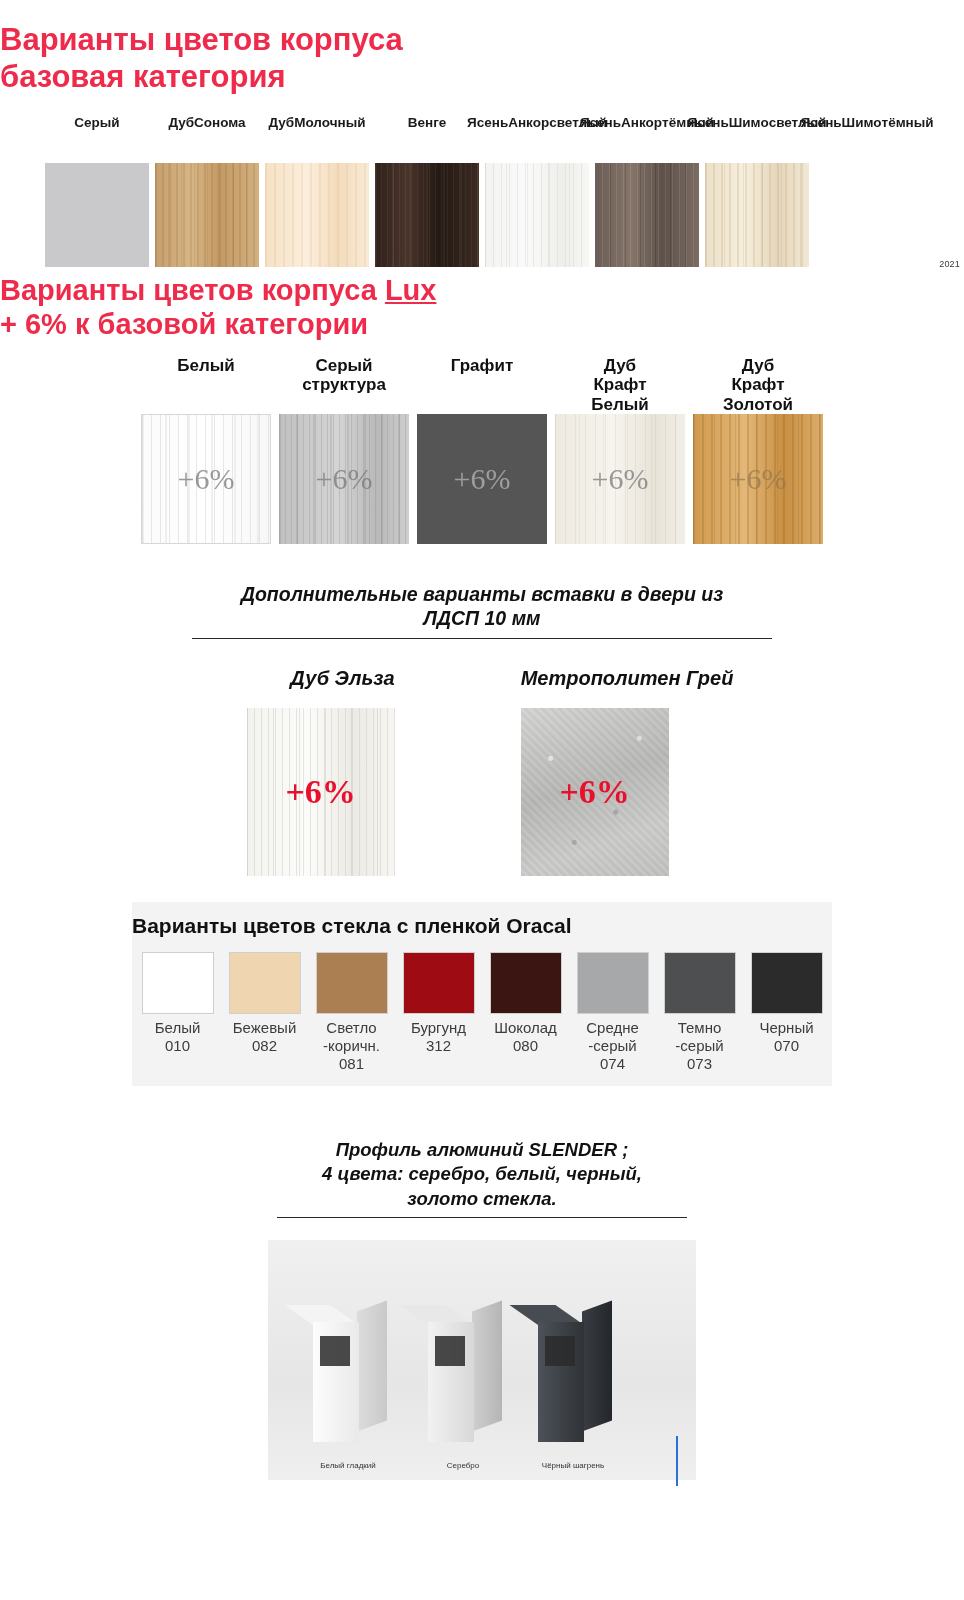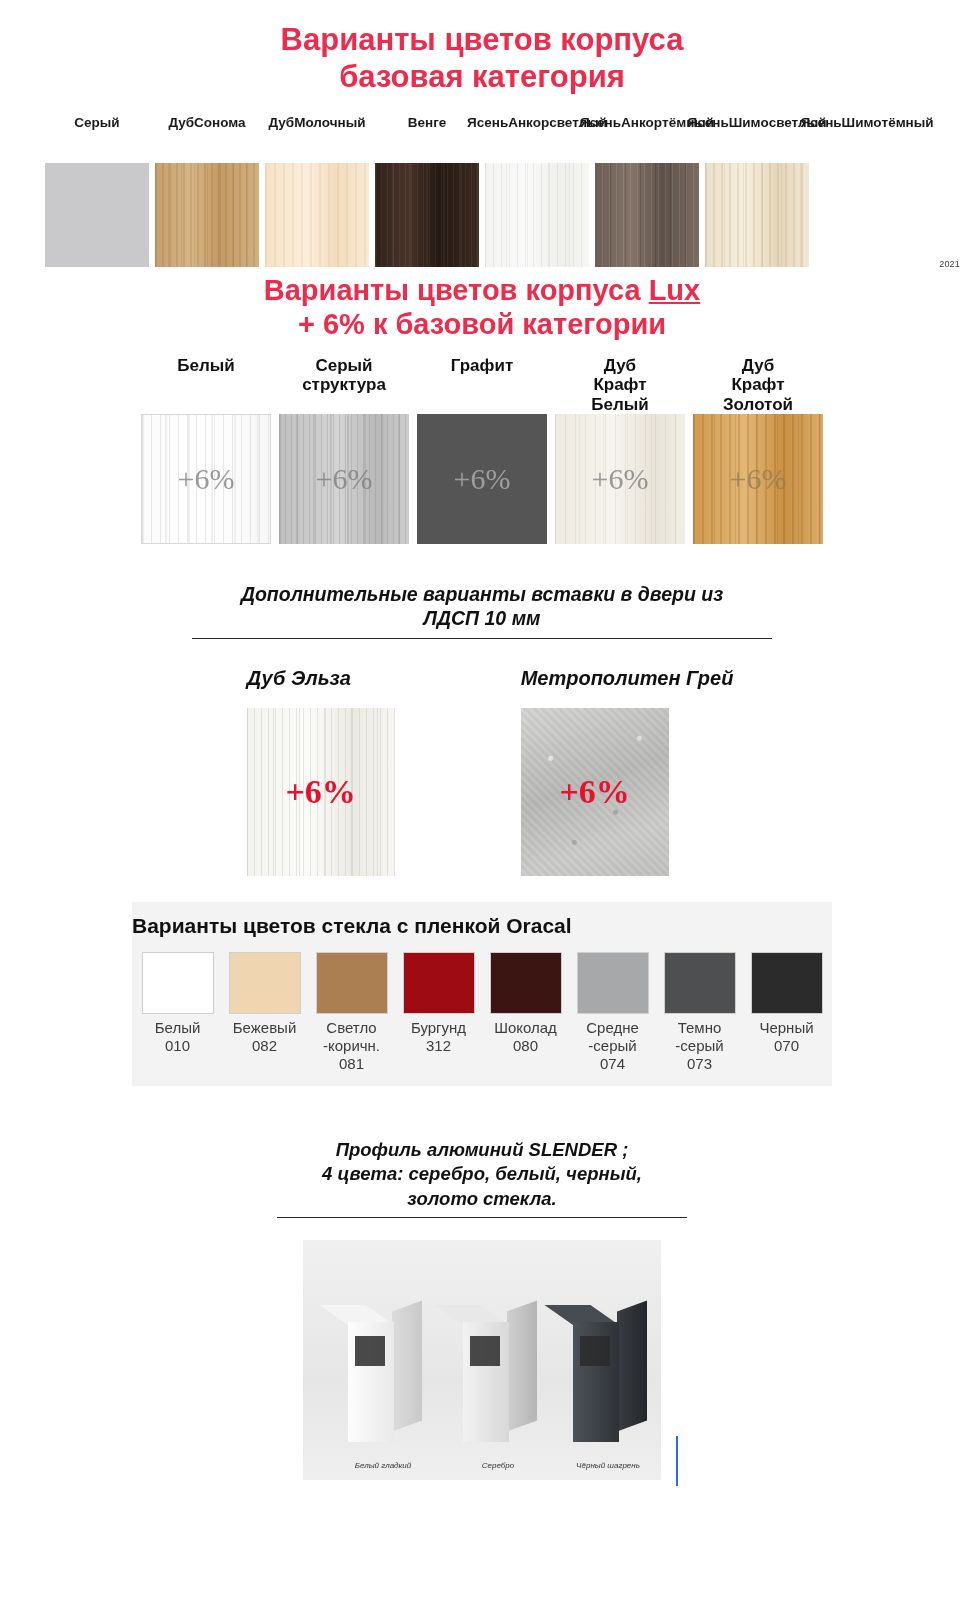--- a/index.html
+++ b/index.html
@@ -14,21 +14,20 @@
     min-height: 1600px;
     position: relative;
     background: #fff;
     overflow: hidden;
   }
 
   
   .title-red {
     color: #ef2b4b;
     font-weight: bold;
-    text-align: center;
     line-height: 1.18;
   }
   .title-1 { font-size: 31px; padding-top: 22px; }
   .title-2 { font-size: 29px; padding-top: 6px; }
   .title-2 .ul { text-decoration: underline; }
 
   
   .base-row {
     display: flex;
     justify-content: center;
@@ -174,21 +173,21 @@
     height: 1px;
     background: #2a2a2a;
     margin: 8px auto 0;
   }
   .insert-row {
     display: flex;
     justify-content: center;
     gap: 110px;
     margin-top: 28px;
   }
-  .insert-item { text-align: left; padding-left: 16px; }
+  .insert-item { text-align: right; padding-left: 16px; }
   .insert-label {
     font-style: italic; font-weight: bold;
     font-size: 20px; color: #111;
     margin-bottom: 18px;
   }
   .insert-swatch {
     width: 148px; height: 168px;
     display: flex; align-items: center; justify-content: center;
     position: relative;
   }
@@ -251,26 +250,25 @@
     font-size: 18.5px;
     color: #111;
     line-height: 1.3;
     margin-top: 52px;
   }
   .hr-profile {
     width: 410px; height: 1px; background: #2a2a2a;
     margin: 6px auto 0;
   }
   .profile-img {
-    width: 358px; height: 240px;
+    width: 428px; height: 240px;
     margin: 22px auto 0;
     position: relative;
     background: linear-gradient(180deg,#f0f0f0,#e6e6e6 60%,#efefef);
     overflow: hidden;
-    font-style: italic;
   }
   .bar {
     position: absolute;
     bottom: 38px;
   }
   .bar .face {
     width: 46px; height: 120px;
     position: relative;
   }
   .bar .side {

